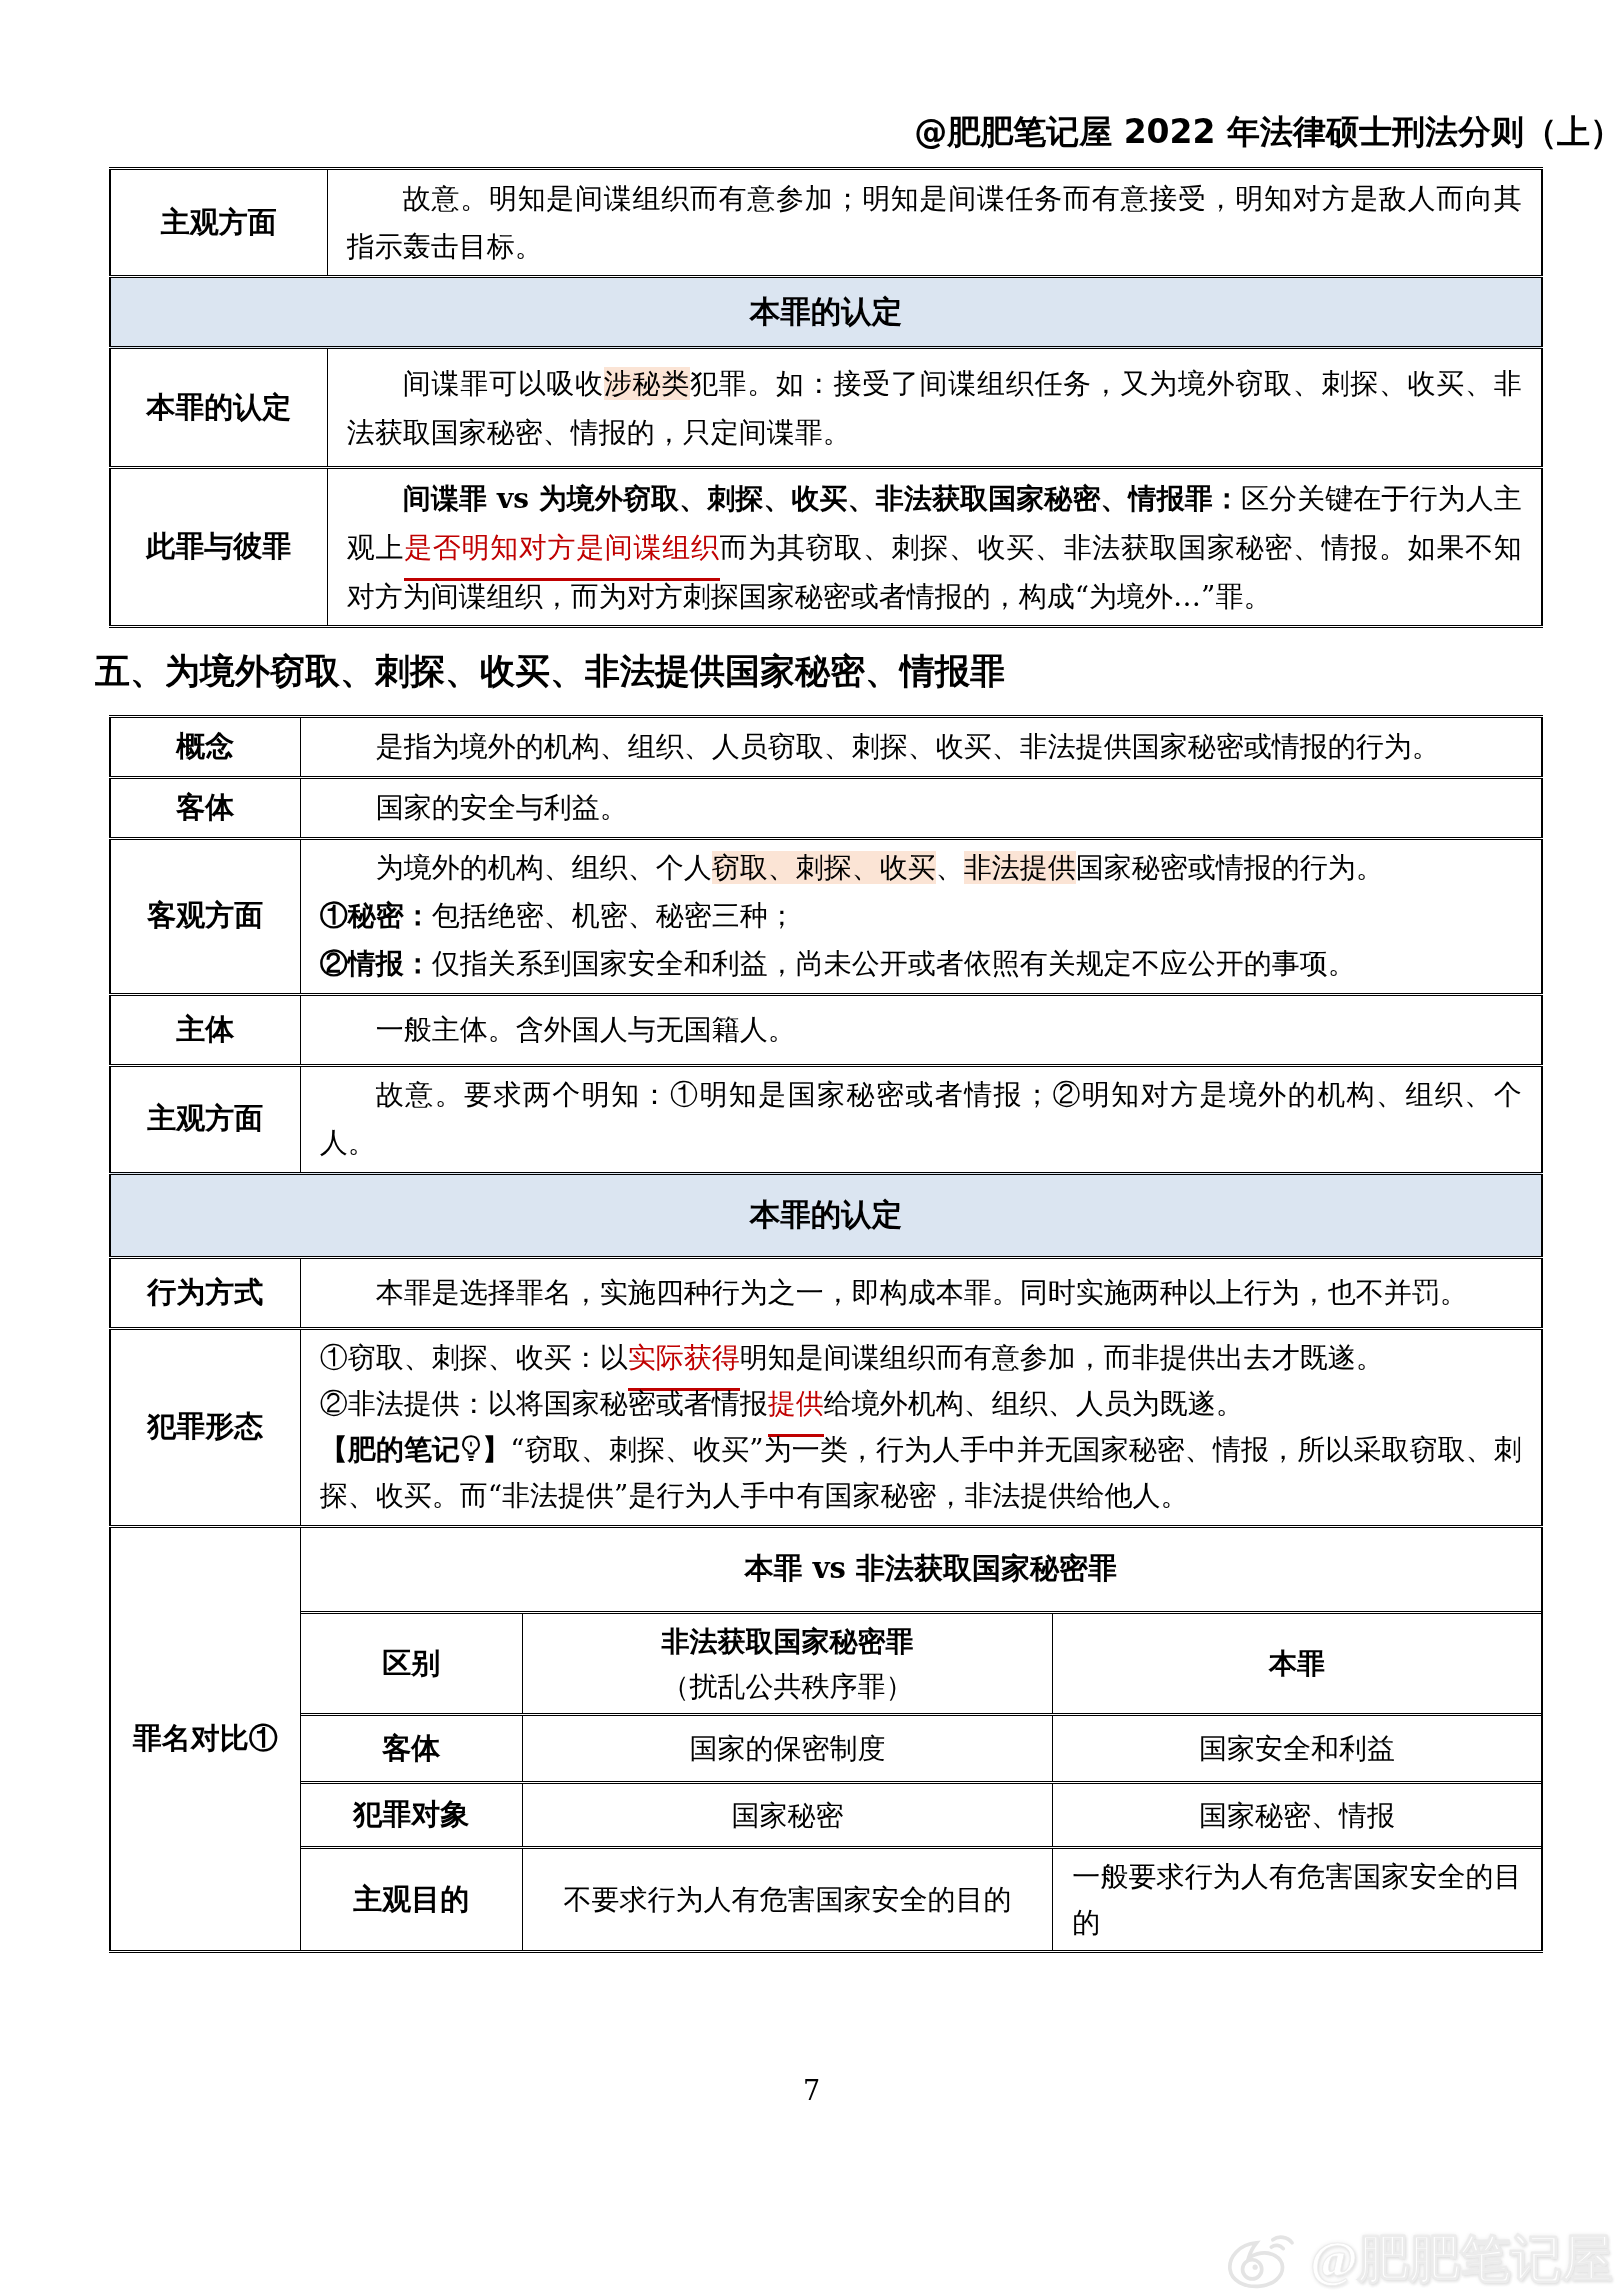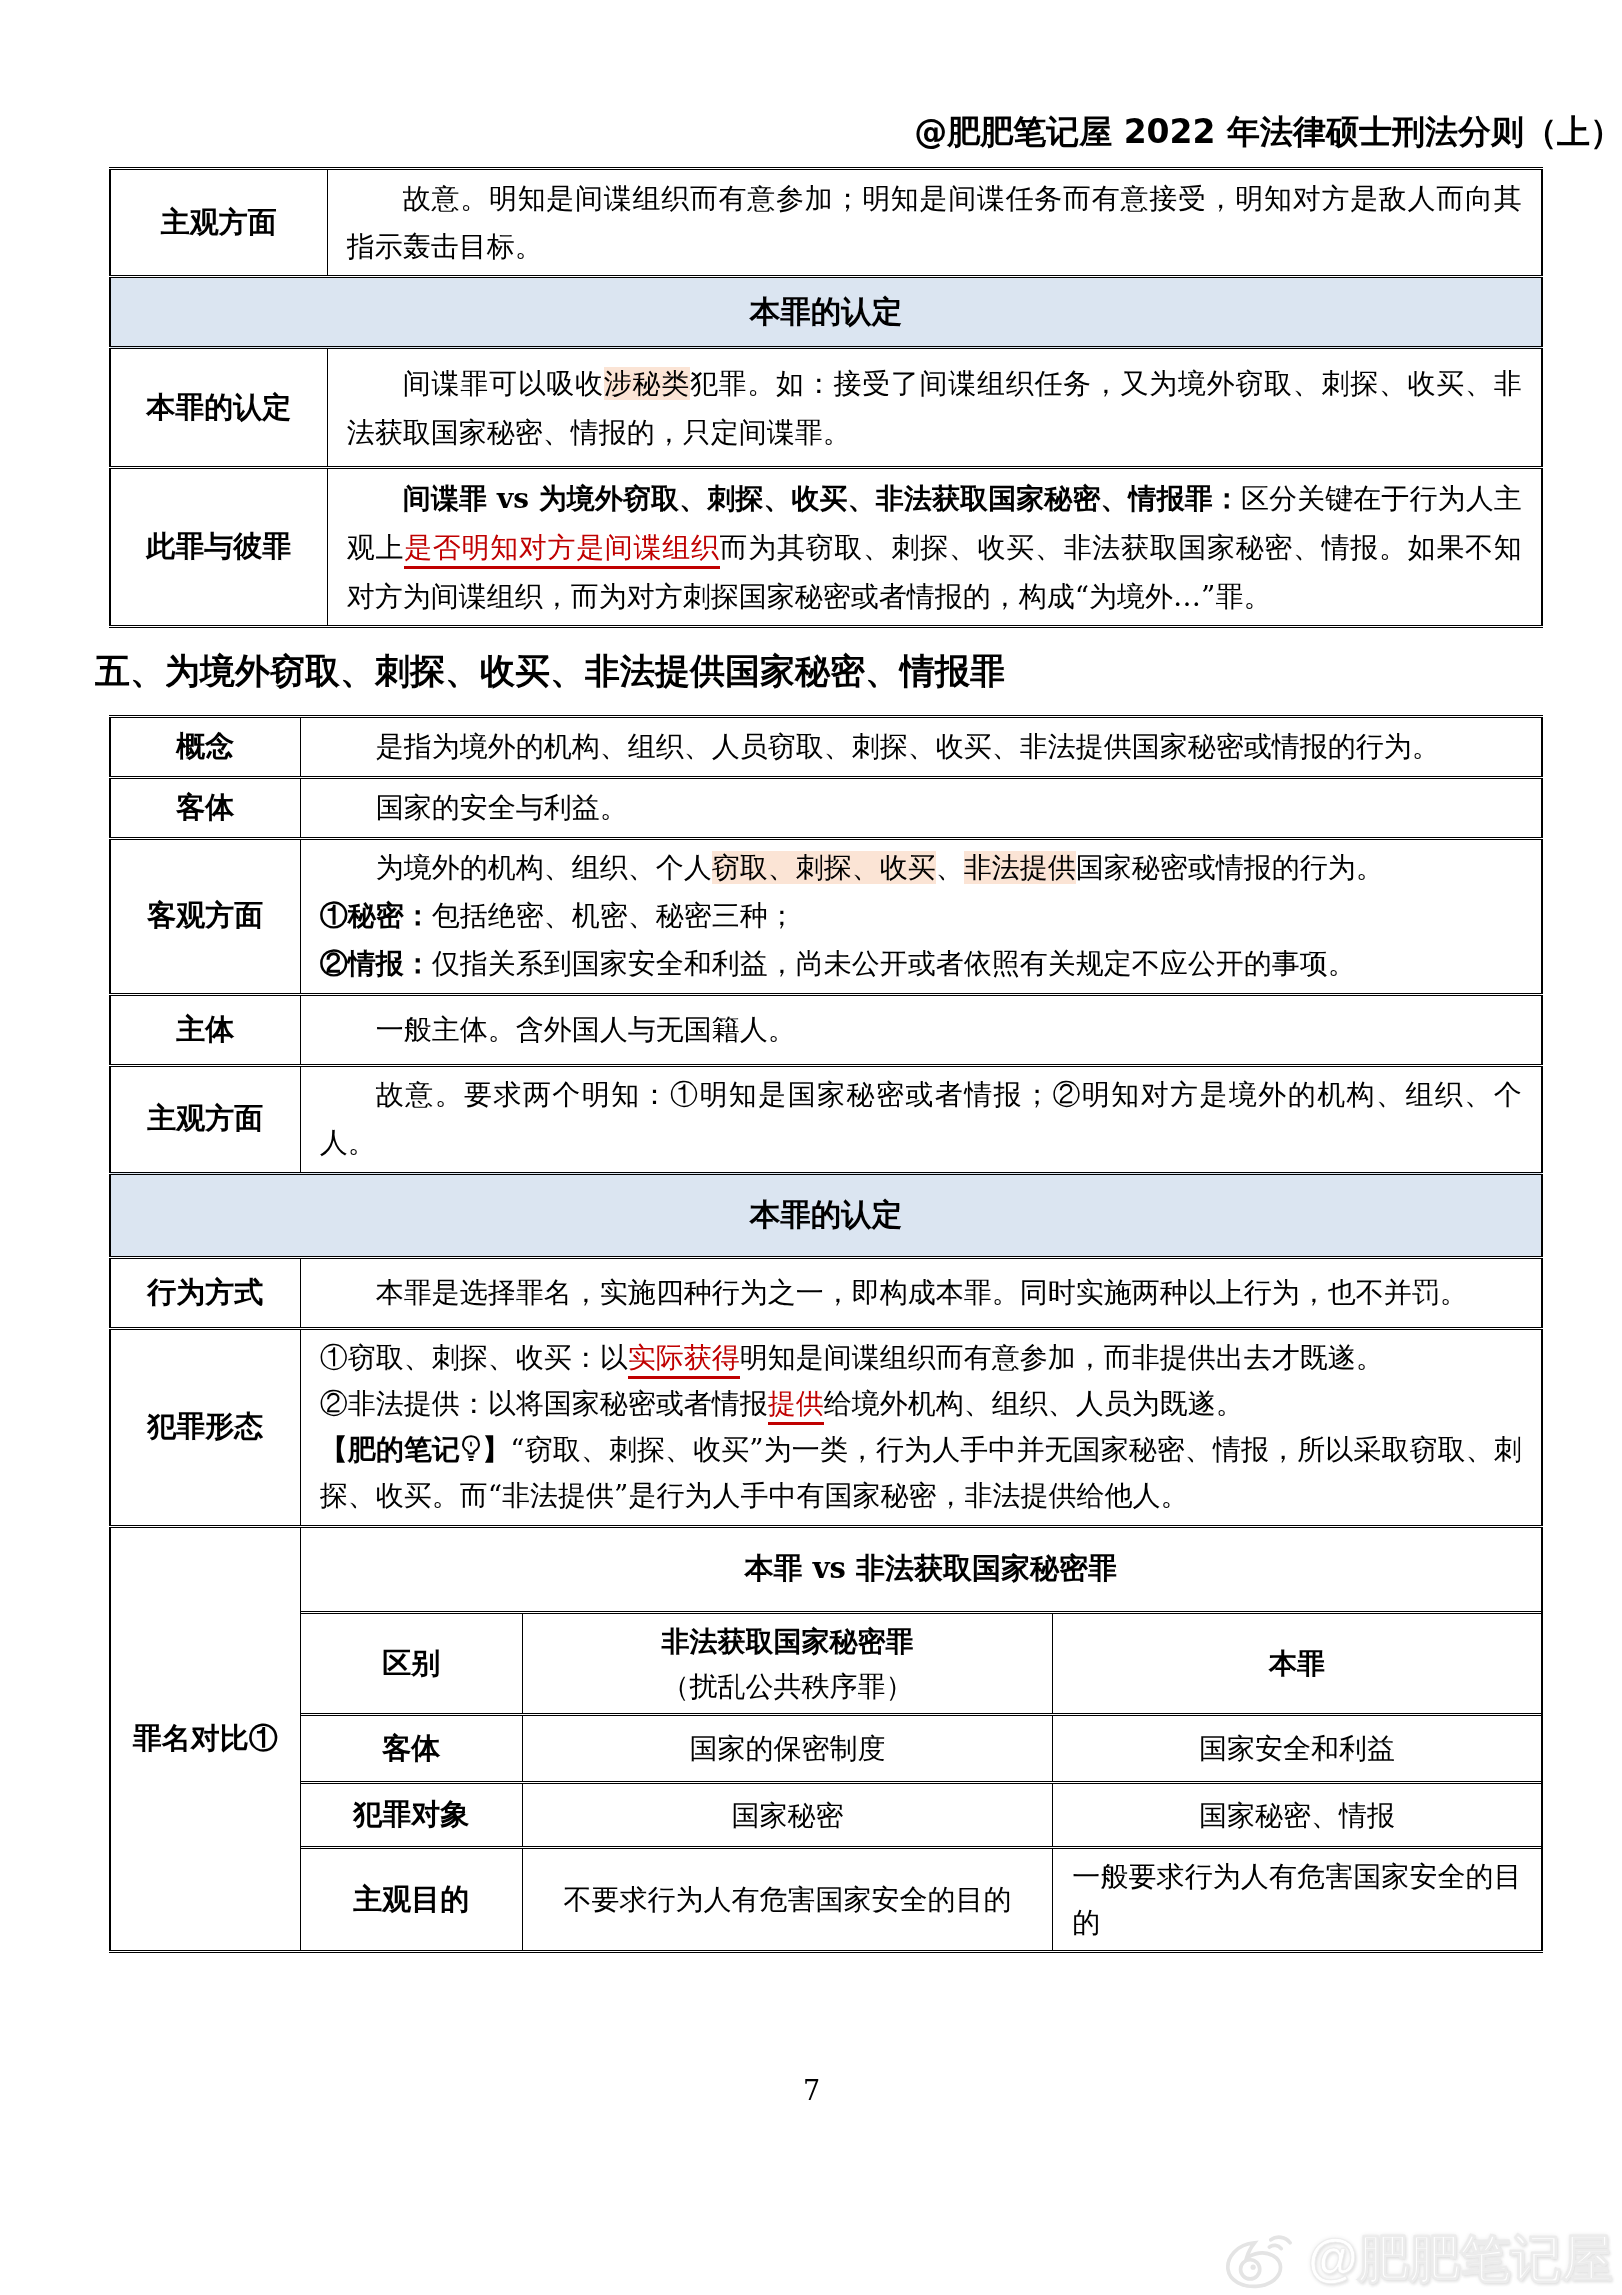--- a/index.html
+++ b/index.html
@@ -57,21 +57,21 @@
   .band-cell{
     background:var(--band-blue,#dbe5f1);
     text-align:center;
     font-weight:bold;
     font-size:30.5px;
   }
   .hl{background:var(--highlight-peach,#fbe4d5);}
   .red-u{
     color:var(--accent-red,#c00000);
     border-bottom:3.7px solid var(--accent-red,#c00000);
-    padding-bottom:2px;
+    padding-bottom:14px;
   }
   .b{font-weight:bold;}
   .section-heading{
     margin:19.3px 0 21px 95px;
     font-family:"DejaVu Sans","Liberation Sans",sans-serif;
     font-weight:bold;
     font-size:35px;
     line-height:46px;
   }
   .nested-host{padding:0;vertical-align:top;}
@@ -120,21 +120,21 @@
     width:100%;
     text-align:center;
     font-size:27px;
   }
   .watermark{
     position:absolute;
     right:10.4px;bottom:1.5px;
     display:flex;
     align-items:center;
     gap:9px;
-    font-family:Liberation Sans, sans-serif;
+    font-family:Liberation Serif, serif;
     font-weight:bold;
     font-size:51px;
     color:#ffffff;
     text-shadow:0 0 1.5px #d8d8d8, 0 0 5.2px #e9e9e9, 1.5px 1.5px 3px #e0e0e0;
     -webkit-text-stroke:0.7px #ececec;
   }
   .weibo-icon{width:77px;height:68px;}
 </style>
 </head>
 <body>

